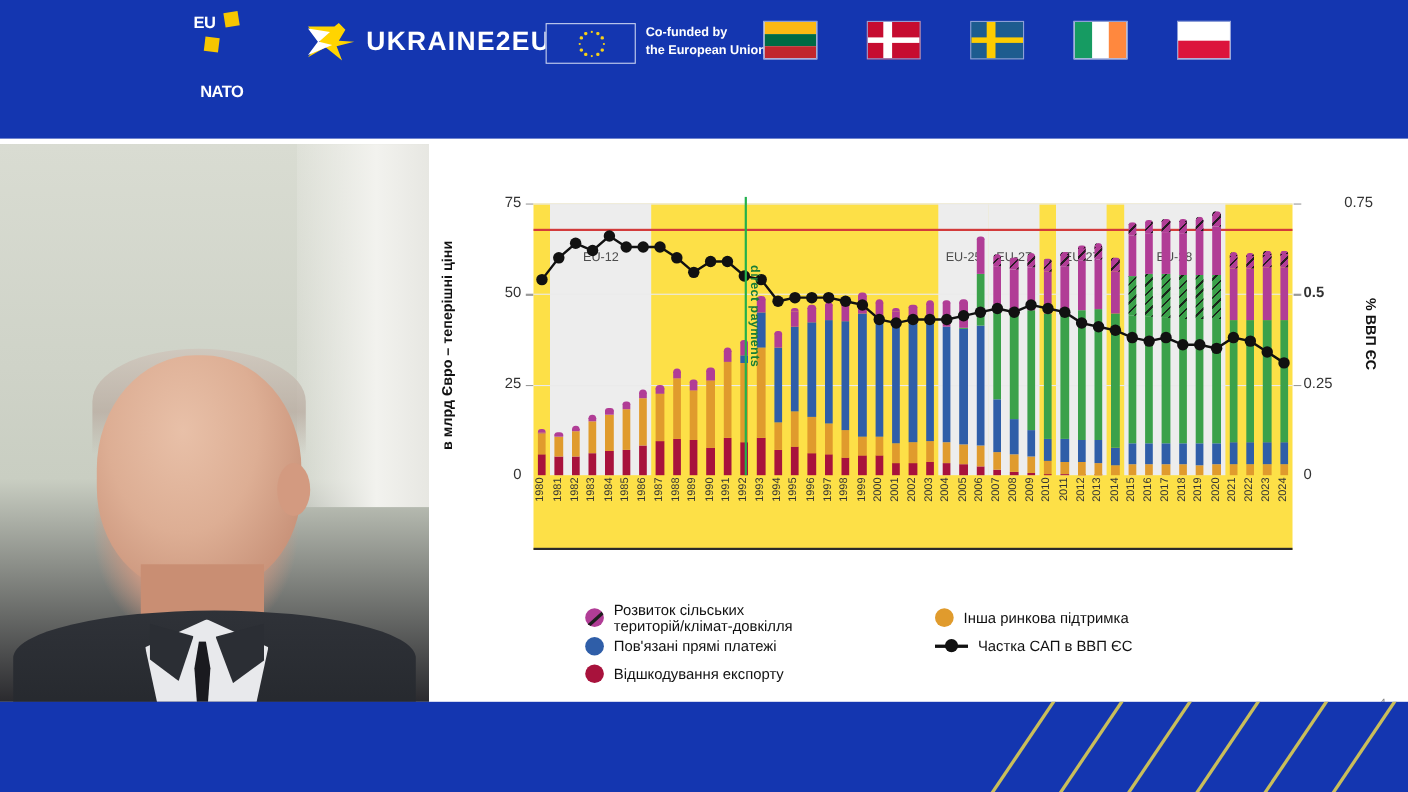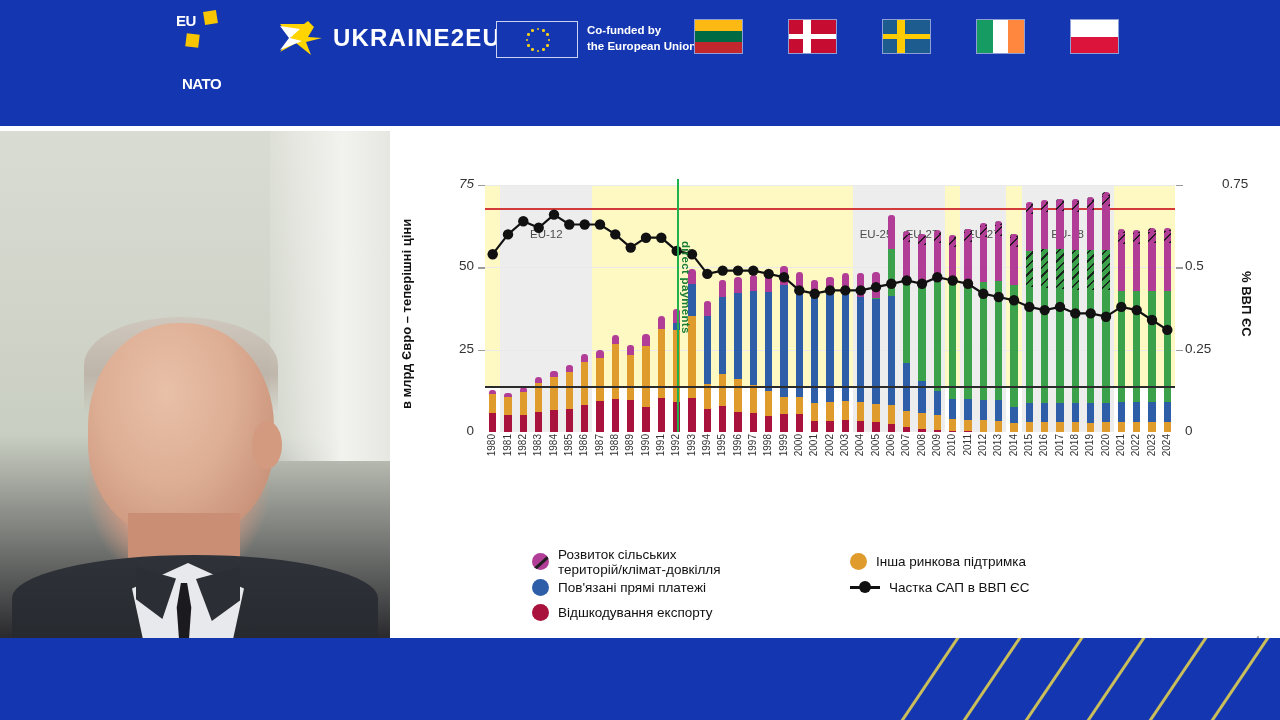--- a/index.html
+++ b/index.html
@@ -122,22 +122,22 @@
   }
   .slide-title {
     position:absolute; left:0; top:12px; width:890px; text-align:center;
     font-size:21.5px; font-weight:bold; color:#111111;
     letter-spacing:-0.2px;
   }
 
   
   .chart { position:absolute; left:0; top:48px; width:890px; height:400px; }
   .plot {
-    position:absolute; left:95px; top:6px; width:690px; height:203px;
-    background:#fef9c3;
+    position:absolute; left:95px; top:6px; width:690px; height:315px;
+    background:#fde047;
   }
   .band { position:absolute; top:0; height:247px; background:#EDEDED; }
   .gridline { position:absolute; left:0; width:690px; height:1px; background:#EAEAEA; }
   .axis-x { position:absolute; left:0; bottom:0; width:690px; height:2.5px; background:#2b2b2b; }
   .redline { position:absolute; left:0; width:690px; height:1.6px; background:#D33B3B; }
   .greenline { position:absolute; top:-6px; width:2px; height:253px; background:#22B14C; }
   .green-label {
     position:absolute; font-size:11.5px; color:#1a7d36; font-weight:bold;
     writing-mode:vertical-rl; letter-spacing:0.3px;
   }
@@ -307,28 +307,28 @@
 
       <div class="axis-title-left">в млрд Євро – теперішні ціни</div>
       <div class="axis-title-right">% ВВП ЄС</div>
 
       <div id="yticks-left">
           <div class="ylab-left" style="left: 44px; top: 244px;">0</div>
           <div class="ylab-left" style="left: 44px; top: 161.667px;">25</div>
           <div class="ytick" style="left: 88px; top: 170.667px;"></div>
           <div class="ylab-left" style="left: 44px; top: 79.3333px;">50</div>
           <div class="ytick" style="left: 88px; top: 88.3333px;"></div>
-          <div class="ylab-left" style="left: 44px; top: -3px; font-style: italic;">75</div>
+          <div class="ylab-left" style="left: 44px; top: -3px;">75</div>
           <div class="ytick" style="left: 88px; top: 6px;"></div>
         </div>
       <div id="yticks-right">
           <div class="ylab-right" style="left: 795px; top: 244px;">0</div>
           <div class="ylab-right" style="left: 795px; top: 161.667px;">0.25</div>
           <div class="ytick" style="left: 786px; top: 170.667px;"></div>
-          <div class="ylab-right" style="left: 795px; top: 79.3333px;">0.5</div>
+          <div class="ylab-right" style="left: 795px; top: 79.3333px; font-weight: bold;">0.5</div>
           <div class="ytick" style="left: 786px; top: 88.3333px;"></div>
           <div class="ylab-right" style="left: 795px; top: -3px; margin-left: 37px;">0.75</div>
           <div class="ytick" style="left: 786px; top: 6px;"></div>
         </div>
 
       <div class="plot">
         <div id="bands">
             <div class="band" style="left: 15.3333px; width: 92px;"></div>
             <div class="band" style="left: 368px; width: 46px;"></div>
             <div class="band" style="left: 414px; width: 46px;"></div>

